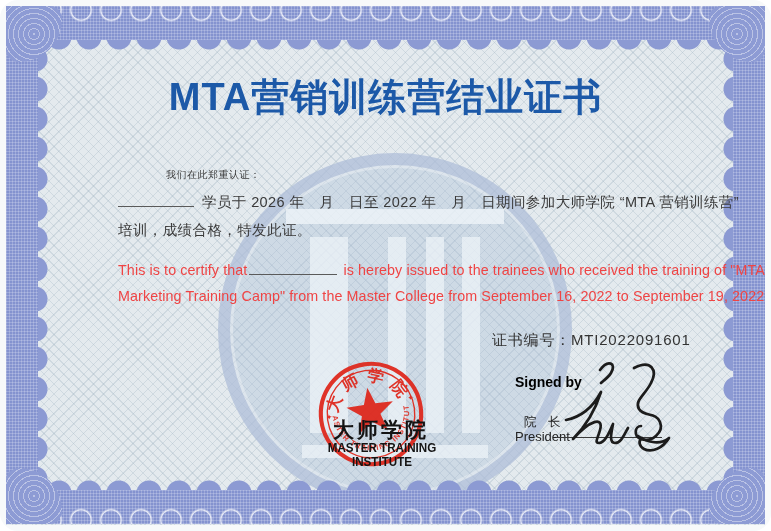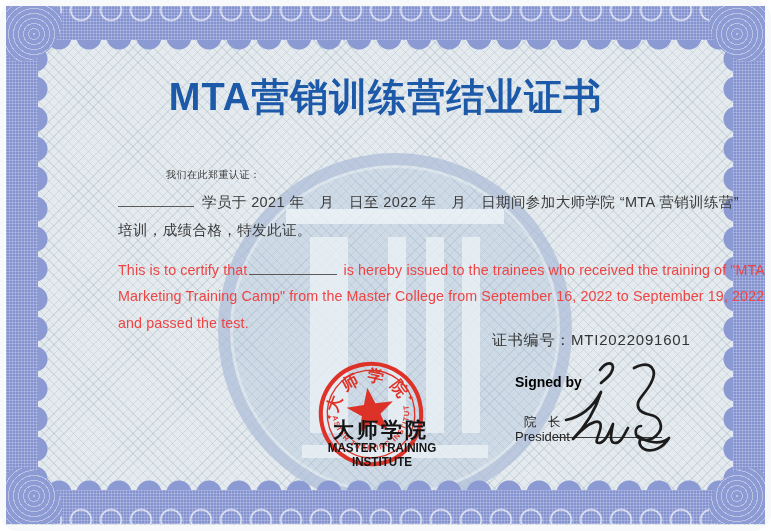--- a/index.html
+++ b/index.html
@@ -116,26 +116,25 @@
   <div class="band right"></div>
   <div class="corner tl"></div>
   <div class="corner tr"></div>
   <div class="corner bl"></div>
   <div class="corner br"></div>
 
   <div class="content">
     <div class="title-cn">MTA营销训练营结业证书</div>
 
     <div class="intro-cn">我们在此郑重认证：</div>
-    <div class="cn-line1"><span class="blank cn"></span><span>学员于 2021 年　月　日至 2022 年　月　日期间参加大师学院 “MTA 营销训练营”</span></div>
+    <div class="cn-line1"><span class="blank cn"></span><span>学员于 2026 年　月　日至 2022 年　月　日期间参加大师学院 “MTA 营销训练营”</span></div>
     <div class="cn-line2">培训，成绩合格，特发此证。</div>
 
     <div class="en-line en1"><span>This is to certify that</span><span class="blank en"></span><span>is hereby issued to the trainees who received the training of "MTA</span></div>
     <div class="en-line en2">Marketing Training Camp" from the Master College from September 16, 2022 to September 19, 2022</div>
-    <div class="en-line en3">and passed the test.</div>
 
     <div class="cert-no"><span>证书编号：</span><span>MTI2022091601</span></div>
 
     <svg class="seal-svg" viewBox="0 0 120 120">
       <defs>
         <path id="arcTop" d="M 27 60 A 33 33 0 0 1 93 60" fill="none"></path>
         <path id="arcBottom" d="M 21 58 A 39 39 0 0 0 99 58" fill="none"></path>
       </defs>
       <circle cx="60" cy="60" r="51" fill="none" stroke="#df2418" stroke-width="4.2"></circle>
       <circle cx="60" cy="60" r="44.5" fill="none" stroke="#df2418" stroke-width="1.4"></circle>

